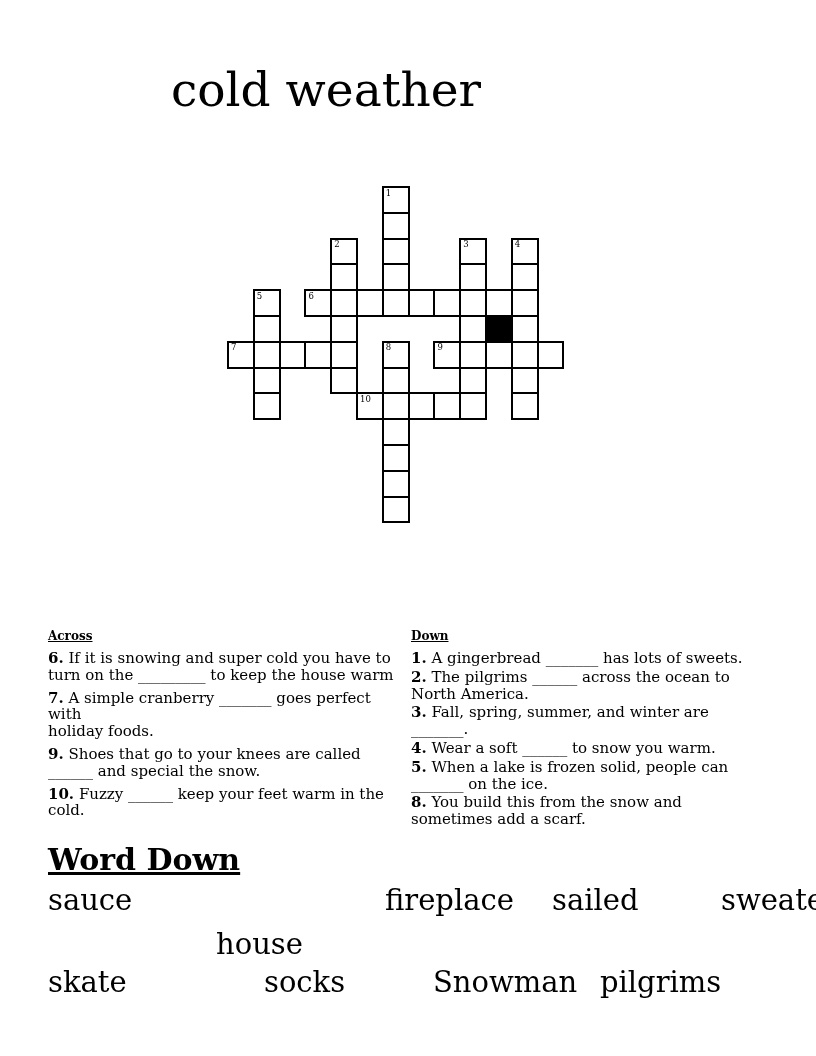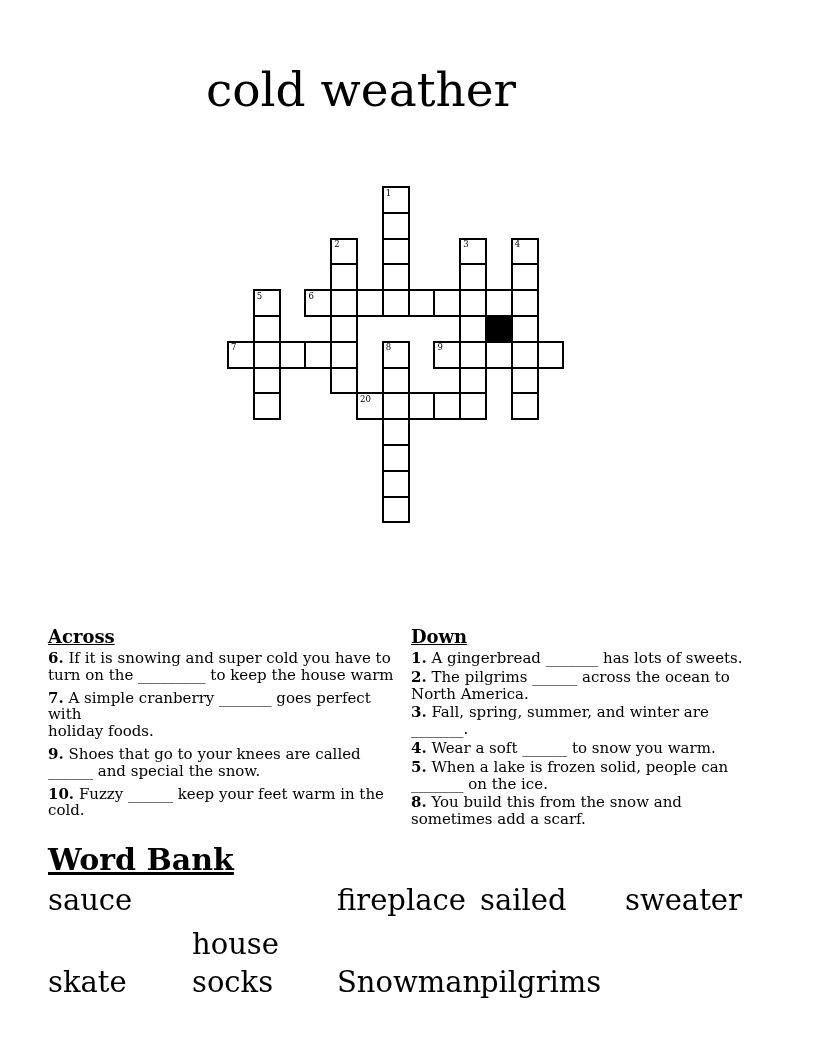--- a/index.html
+++ b/index.html
@@ -6,53 +6,52 @@
   body {
     width: 816px; height: 1056px;
     background: #ffffff; color: #000000;
     font-family: "DejaVu Serif", serif;
     position: relative; overflow: hidden;
   }
   .title {
     position: absolute; top: 31px; left: 0; width: 652px;
     text-align: center; font-size: 47px; line-height: 56px;
     font-weight: normal;
-    margin-left: 35px;
   }
   
   .grid { position: absolute; left: 0; top: 0; width: 816px; height: 600px; }
   .cell {
     position: absolute; width: 27.8px; height: 27.8px;
     box-sizing: border-box; border: 2px solid #000; background: #fff;
   }
   .cell.black { background: #000; }
   .cell .num {
     position: absolute; top: 0.5px; left: 2px;
     font-size: 8.5px; line-height: 9px; letter-spacing: 0;
   }
   
   .clue-col { position: absolute; top: 627px; width: 348px; }
   .clue-col.across { left: 48px; }
   .clue-col.down { left: 411px; }
   .clue-header {
-    font-size: 18px; line-height: 19px; font-weight: bold;
+    font-size: 12px; line-height: 19px; font-weight: bold;
     text-decoration: underline; margin-bottom: 4px;
   }
   .clue { font-size: 15px; line-height: 16.8px; margin-bottom: 6px; }
   .clue-col.down .clue { margin-bottom: 2px; }
   .cnum { font-weight: bold; }
   .ctext { white-space: pre-line; }
   
   .wordbank { position: absolute; left: 48px; top: 843px; width: 740px; }
   .wb-header {
     font-size: 30px; line-height: 33px; font-weight: bold;
     text-decoration: underline;
   }
   .wb-words { margin-top: 5px; font-size: 29px; line-height: 38px; }
-  .wb-row { display: flex; }
+  .wb-row { display: flex; gap: 24px; }
   .wb-word { flex: 0 0 auto; }
 </style>
 </head>
 <body>
 
 <h1 class="title">cold weather</h1>
 
 <div class="grid">
     <div class="cell" style="left: 381.8px; top: 186px;">
       <span class="num">1</span>
@@ -108,21 +107,21 @@
     <div class="cell" style="left: 485px; top: 340.8px;"></div>
     <div class="cell" style="left: 510.8px; top: 340.8px;"></div>
     <div class="cell" style="left: 536.6px; top: 340.8px;"></div>
     <div class="cell" style="left: 252.8px; top: 366.6px;"></div>
     <div class="cell" style="left: 330.2px; top: 366.6px;"></div>
     <div class="cell" style="left: 381.8px; top: 366.6px;"></div>
     <div class="cell" style="left: 459.2px; top: 366.6px;"></div>
     <div class="cell" style="left: 510.8px; top: 366.6px;"></div>
     <div class="cell" style="left: 252.8px; top: 392.4px;"></div>
     <div class="cell" style="left: 356px; top: 392.4px;">
-      <span class="num">20</span>
+      <span class="num">10</span>
     </div>
     <div class="cell" style="left: 381.8px; top: 392.4px;"></div>
     <div class="cell" style="left: 407.6px; top: 392.4px;"></div>
     <div class="cell" style="left: 433.4px; top: 392.4px;"></div>
     <div class="cell" style="left: 459.2px; top: 392.4px;"></div>
     <div class="cell" style="left: 510.8px; top: 392.4px;"></div>
     <div class="cell" style="left: 381.8px; top: 418.2px;"></div>
     <div class="cell" style="left: 381.8px; top: 444px;"></div>
     <div class="cell" style="left: 381.8px; top: 469.8px;"></div>
     <div class="cell" style="left: 381.8px; top: 495.6px;"></div>
@@ -152,29 +151,29 @@
 _______.</span></div>
       <div class="clue"><span class="cnum">4.</span><span class="ctext"> Wear a soft ______ to snow you warm.</span></div>
       <div class="clue"><span class="cnum">5.</span><span class="ctext"> When a lake is frozen solid, people can
 _______ on the ice.</span></div>
       <div class="clue"><span class="cnum">8.</span><span class="ctext"> You build this from the snow and
 sometimes add a scarf.</span></div>
     </div>
 </div>
 
 <div class="wordbank">
-  <div class="wb-header">Word Bank</div>
+  <div class="wb-header">Word Down</div>
   <div class="wb-words" id="wb-words">
       <div class="wb-row">
         <span class="wb-word" style="width: 144px;">sauce</span>
         <span class="wb-word" style="width: 145px; margin-top: 44px;">house</span>
         <span class="wb-word" style="width: 143px;">fireplace</span>
         <span class="wb-word" style="width: 145px;">sailed</span>
         <span class="wb-word" style="width: 150px;">sweater</span>
       </div>
       <div class="wb-row">
         <span class="wb-word" style="width: 144px;">skate</span>
-        <span class="wb-word" style="width: 145px;">socks</span>
+        <span class="wb-word" style="width: 145px; margin-left: 48px;">socks</span>
         <span class="wb-word" style="width: 143px;">Snowman</span>
         <span class="wb-word" style="width: 145px;">pilgrims</span>
       </div>
     </div>
 </div>
 
 </body></html>

